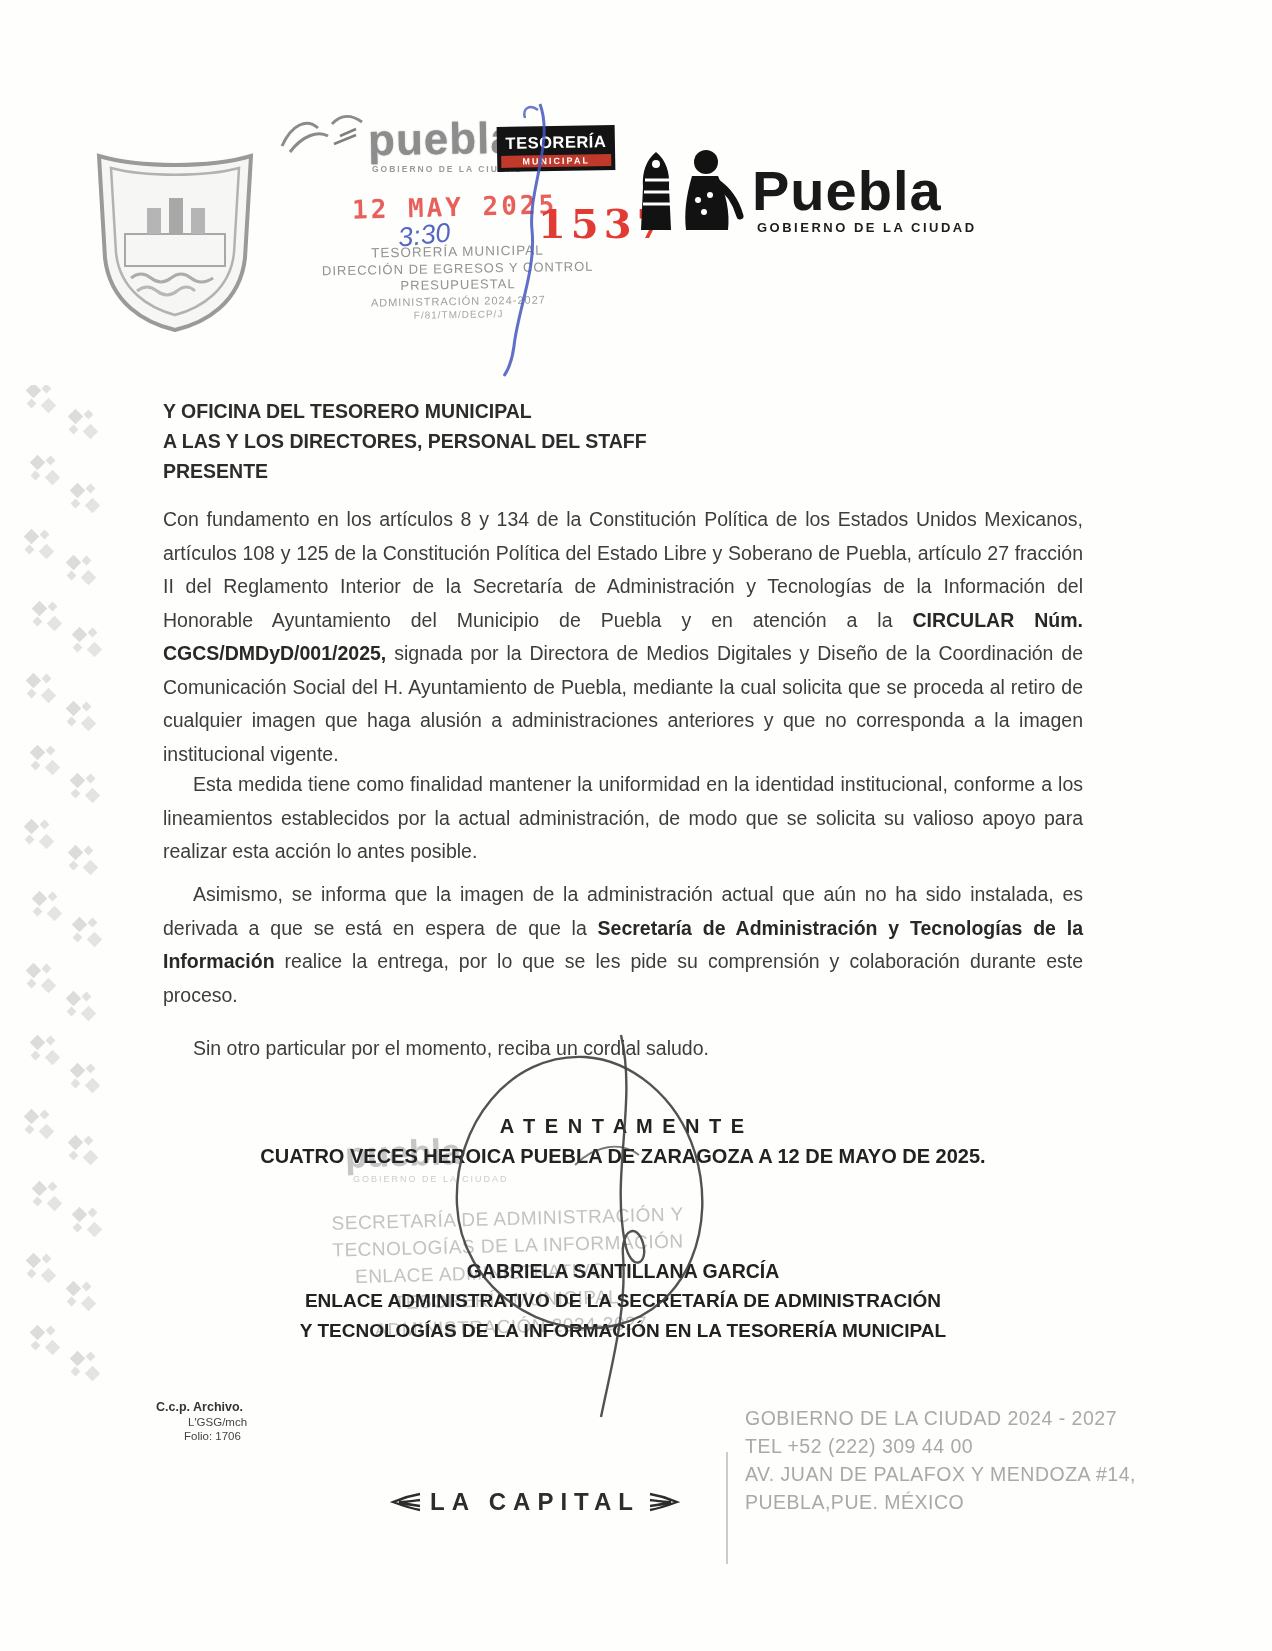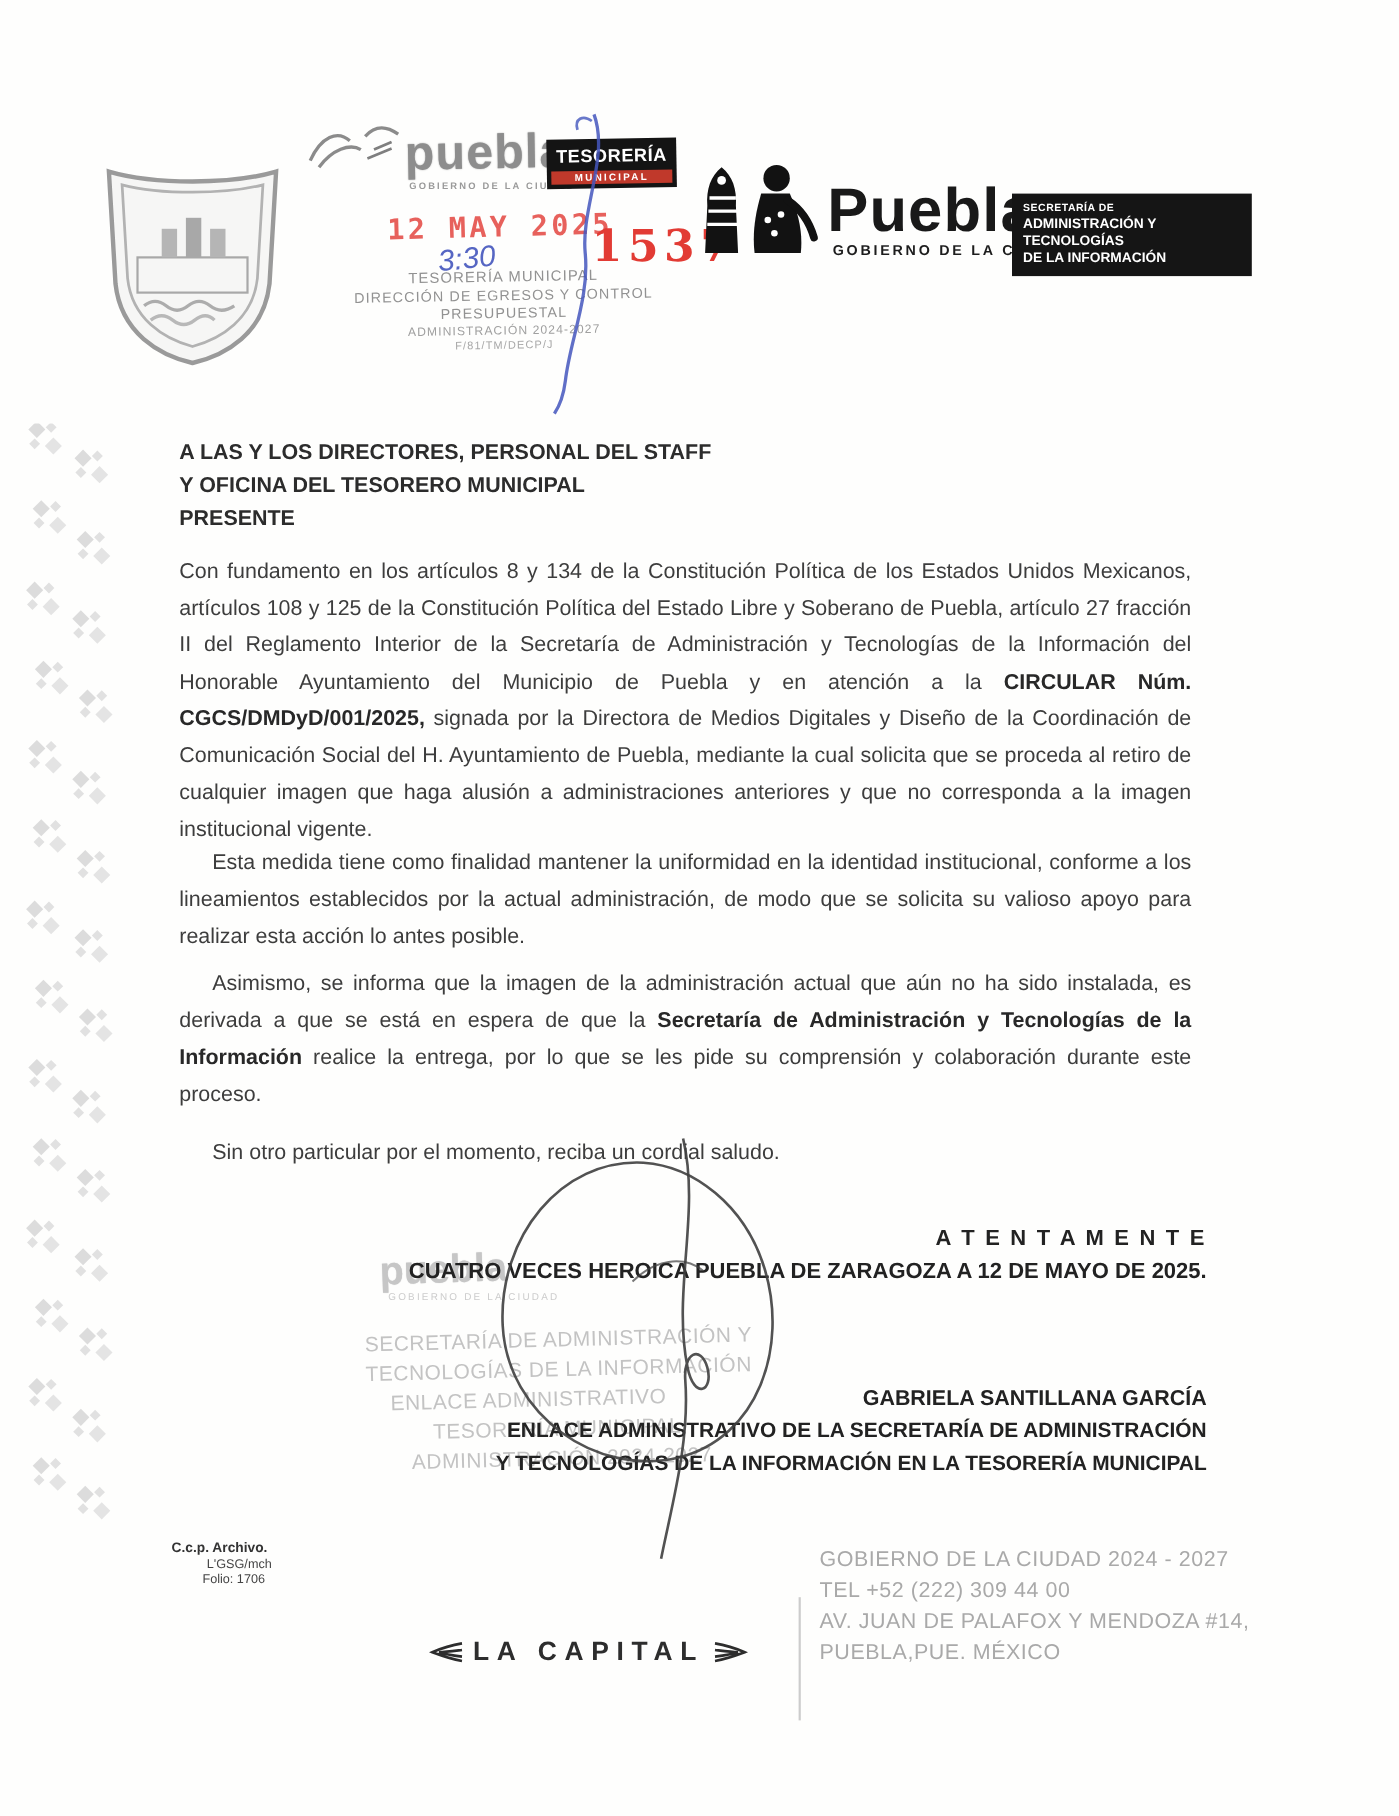--- a/index.html
+++ b/index.html
@@ -30,21 +30,21 @@
   .badge-secati .s2, .badge-secati .s3 { font-size:12.5px; font-weight:bold; }
   .right-head { width:478px; text-align:right; }
   .slogan { font-size:21px; font-weight:bold; color:#2a2a2a; }
   .oficio { font-size:20.5px; font-weight:bold; color:#1f1f1f; }
 
   
   .recip { left:163px; width:700px; font-weight:bold; font-size:19.5px; line-height:30px; color:#2c2c2c; }
   .body-par { left:163px; width:920px; font-size:19.5px; line-height:33.5px; color:#3d3d3d; text-align:justify; }
   .indent { text-indent:30px; }
   .b { font-weight:bold; color:#282828; }
-  .center-block { left:177px; width:920px; text-align:right; }
+  .center-block { left:163px; width:920px; text-align:center; }
   .atent { font-size:20px; font-weight:bold; letter-spacing:2px; color:#222; }
   .placedate { font-size:20px; font-weight:bold; color:#222; }
   .sig-name { font-size:19.5px; font-weight:bold; color:#222; }
   .sig-title { font-size:19px; font-weight:bold; color:#222; }
 
   
   .ghost { color:#c3c3c3; transform:rotate(-1.5deg); }
   .ghost-wordmark { font-size:36px; font-weight:bold; color:#c6c6c6; transform:rotate(-2deg); text-shadow:0 0 1px #d0d0d0; }
   .ghost-gob { font-size:9px; letter-spacing:2px; color:#cccccc; }
   .ghost-lines div { font-size:19px; line-height:27px; letter-spacing:0.5px; }
@@ -146,30 +146,25 @@
     <circle cx="28" cy="22" r="4" fill="#ffffff"></circle>
     <circle cx="78" cy="20" r="12" fill="#121212"></circle>
     <path d="M64 34 C58 54 56 72 58 88 L100 88 C102 70 98 52 90 34 Z" fill="#121212"></path>
     <path d="M88 40 C100 48 108 60 112 74" stroke="#121212" stroke-width="7" fill="none" stroke-linecap="round"></path>
     <circle cx="70" cy="58" r="3" fill="#ffffff"></circle>
     <circle cx="82" cy="53" r="3" fill="#ffffff"></circle>
     <circle cx="76" cy="70" r="3" fill="#ffffff"></circle>
   </svg>
   <div class="abs city-wordmark" style="left:752px; top:158px;">Puebla</div>
   <div class="abs city-gobierno" style="left:757px; top:220px;">GOBIERNO DE LA CIUDAD</div>
-  <div class="abs badge-secati" style="left:920px; top:176px;">
-    <div class="s1">SECRETARÍA DE</div>
-    <div class="s2">ADMINISTRACIÓN Y TECNOLOGÍAS</div>
-    <div class="s3">DE LA INFORMACIÓN</div>
-  </div>
 
 
   <div class="abs recip" style="top:396px;">
+    <div>Y OFICINA DEL TESORERO MUNICIPAL</div>
     <div>A LAS Y LOS DIRECTORES, PERSONAL DEL STAFF</div>
-    <div>Y OFICINA DEL TESORERO MUNICIPAL</div>
     <div>PRESENTE</div>
   </div>
 
   <p class="abs body-par" style="top:503px;"><span>Con fundamento en los artículos 8 y 134 de la Constitución Política de los Estados Unidos Mexicanos, artículos 108 y 125 de la Constitución Política del Estado Libre y Soberano de Puebla, artículo 27 fracción II del Reglamento Interior de la Secretaría de Administración y Tecnologías de la Información del Honorable Ayuntamiento del Municipio de Puebla y en atención a la </span><span class="b">CIRCULAR Núm. CGCS/DMDyD/001/2025,</span><span> signada por la Directora de Medios Digitales y Diseño de la Coordinación de Comunicación Social del H. Ayuntamiento de Puebla, mediante la cual solicita que se proceda al retiro de cualquier imagen que haga alusión a administraciones anteriores y que no corresponda a la imagen institucional vigente.</span></p>
 
   <p class="abs body-par indent" style="top:768px;"><span>Esta medida tiene como finalidad mantener la uniformidad en la identidad institucional, conforme a los lineamientos establecidos por la actual administración, de modo que se solicita su valioso apoyo para realizar esta acción lo antes posible.</span></p>
 
   <p class="abs body-par indent" style="top:878px;"><span>Asimismo, se informa que la imagen de la administración actual que aún no ha sido instalada, es derivada a que se está en espera de que la </span><span class="b">Secretaría de Administración y Tecnologías de la Información</span><span> realice la entrega, por lo que se les pide su comprensión y colaboración durante este proceso.</span></p>
 
   <p class="abs body-par indent" style="top:1032px; text-align:left;"><span>Sin otro particular por el momento, reciba un cordial saludo.</span></p>

